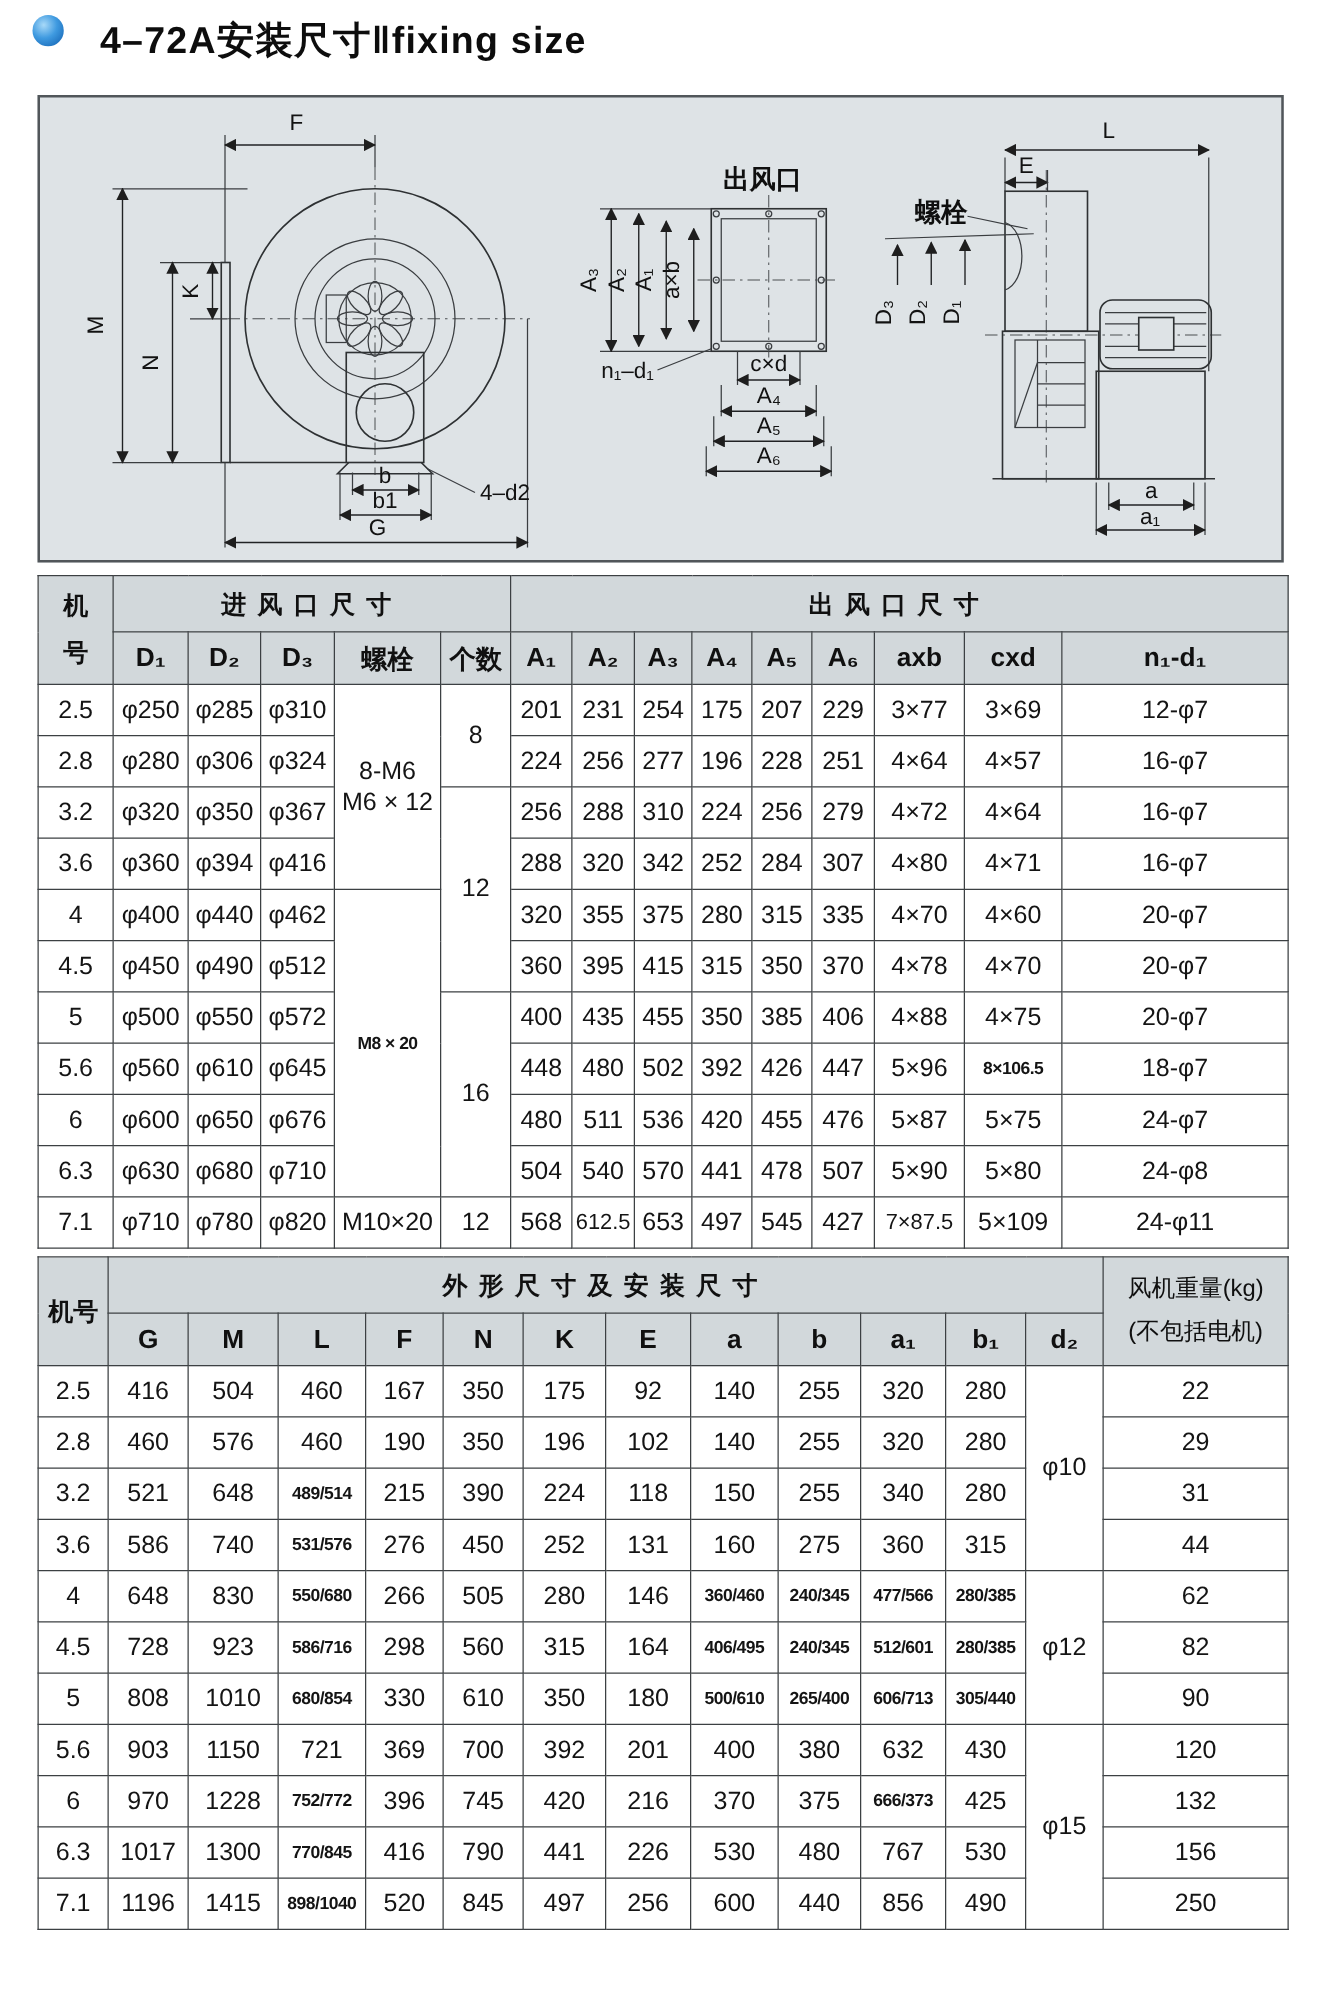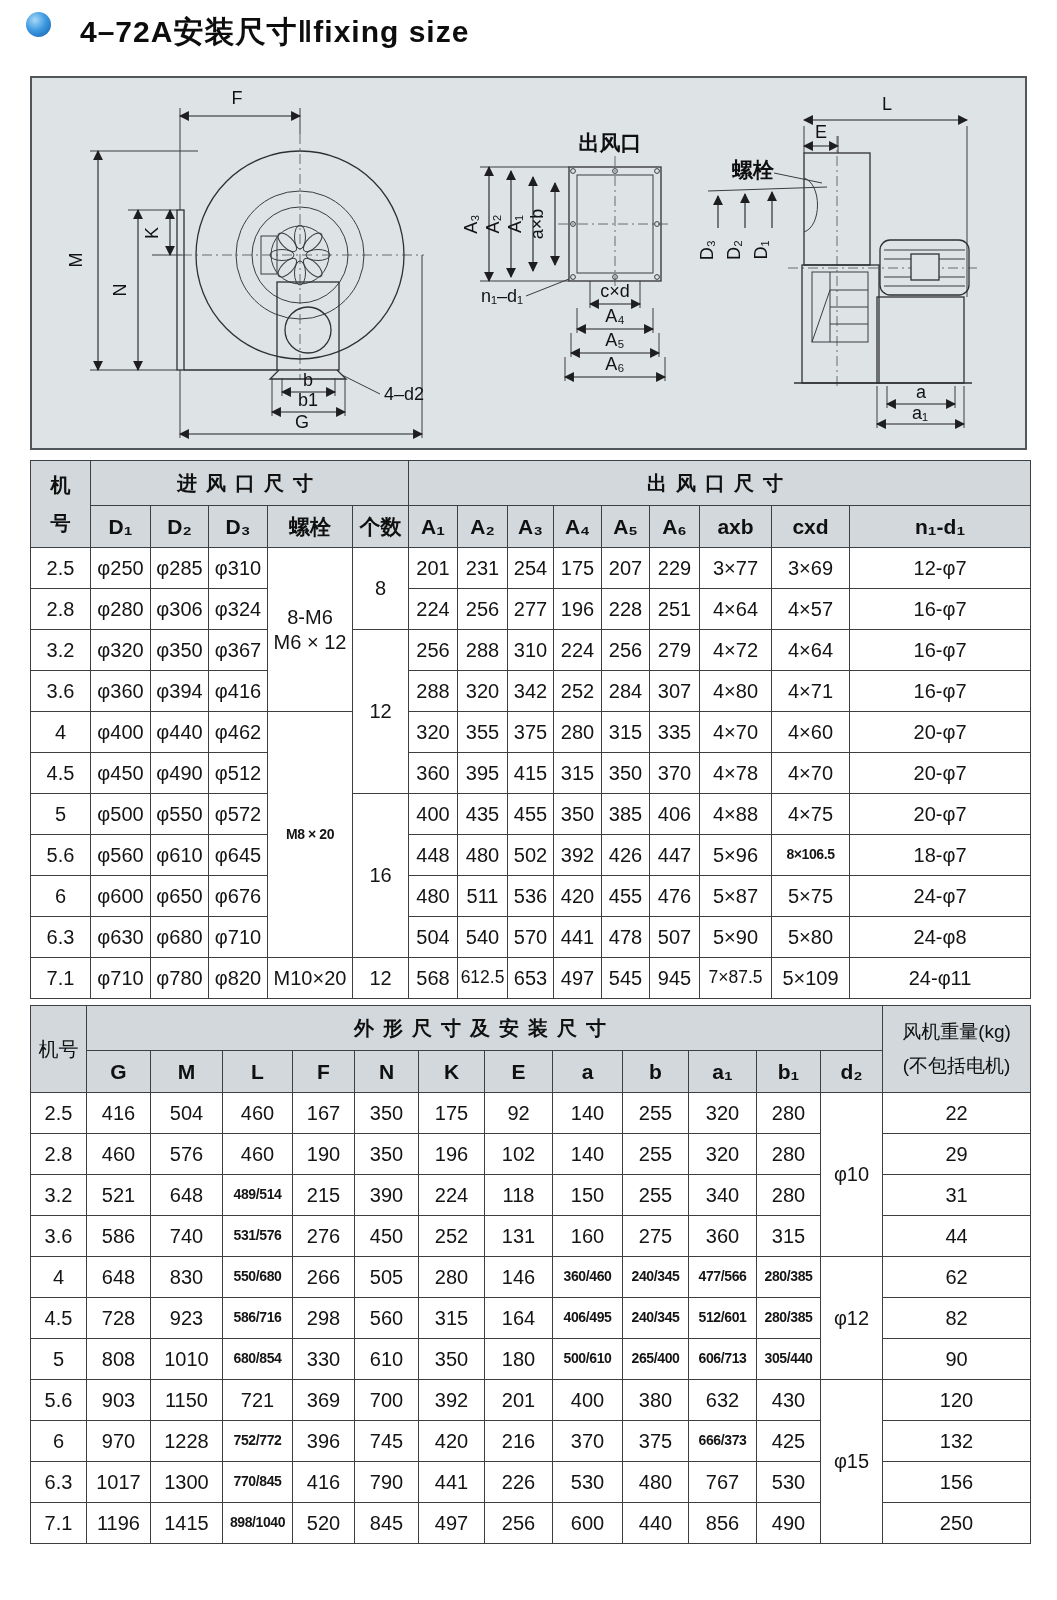--- a/index.html
+++ b/index.html
@@ -26,21 +26,21 @@
 
   
   table.dims-table { position:absolute; border-collapse:collapse; table-layout:fixed;
                      width:1000px; left:30px; background:#ffffff; }
   .dims-table th, .dims-table td { border:1px solid #3c4043; text-align:center;
                      vertical-align:middle; padding:0 1px; box-sizing:border-box; }
   .dims-table th { background:#d2d8db; color:#101010; }
   .group-th  { font-size:20px; font-weight:bold; letter-spacing:9px; height:45px; }
   .col-th    { font-size:21px; font-weight:bold; height:42px; letter-spacing:0; }
   .corner-th { font-size:20px; font-weight:bold; white-space:pre-line; line-height:1.9; }
-  .corner-th2{ font-size:20px; font-weight:normal; }
+  .corner-th2{ font-size:20px; font-weight:bold; }
   .weight-th { font-size:19px; font-weight:normal; white-space:pre-line; line-height:1.8; letter-spacing:0; }
   .dims-table td { font-size:20px; height:41px; white-space:pre-line; line-height:1.25; }
   .dims-table td.semi  { font-size:17.5px; }
   .dims-table td.tight { font-size:14px; letter-spacing:-0.4px;font-weight:bold; }
   #table1 { top:460px; }
   #table2 { top:1005px; }
 </style>
 </head>
 <body>
 
@@ -411,21 +411,21 @@
           <td>φ710</td>
           <td>φ780</td>
           <td>φ820</td>
           <td>M10×20</td>
           <td>12</td>
           <td>568</td>
           <td class="semi">612.5</td>
           <td>653</td>
           <td>497</td>
           <td>545</td>
-          <td>945</td>
+          <td>427</td>
           <td class="semi">7×87.5</td>
           <td>5×109</td>
           <td>24-φ11</td>
         </tr>
       </tbody>
   </table>
 
   <table id="table2" class="dims-table">
     <colgroup>
       <col style="width:56px">

